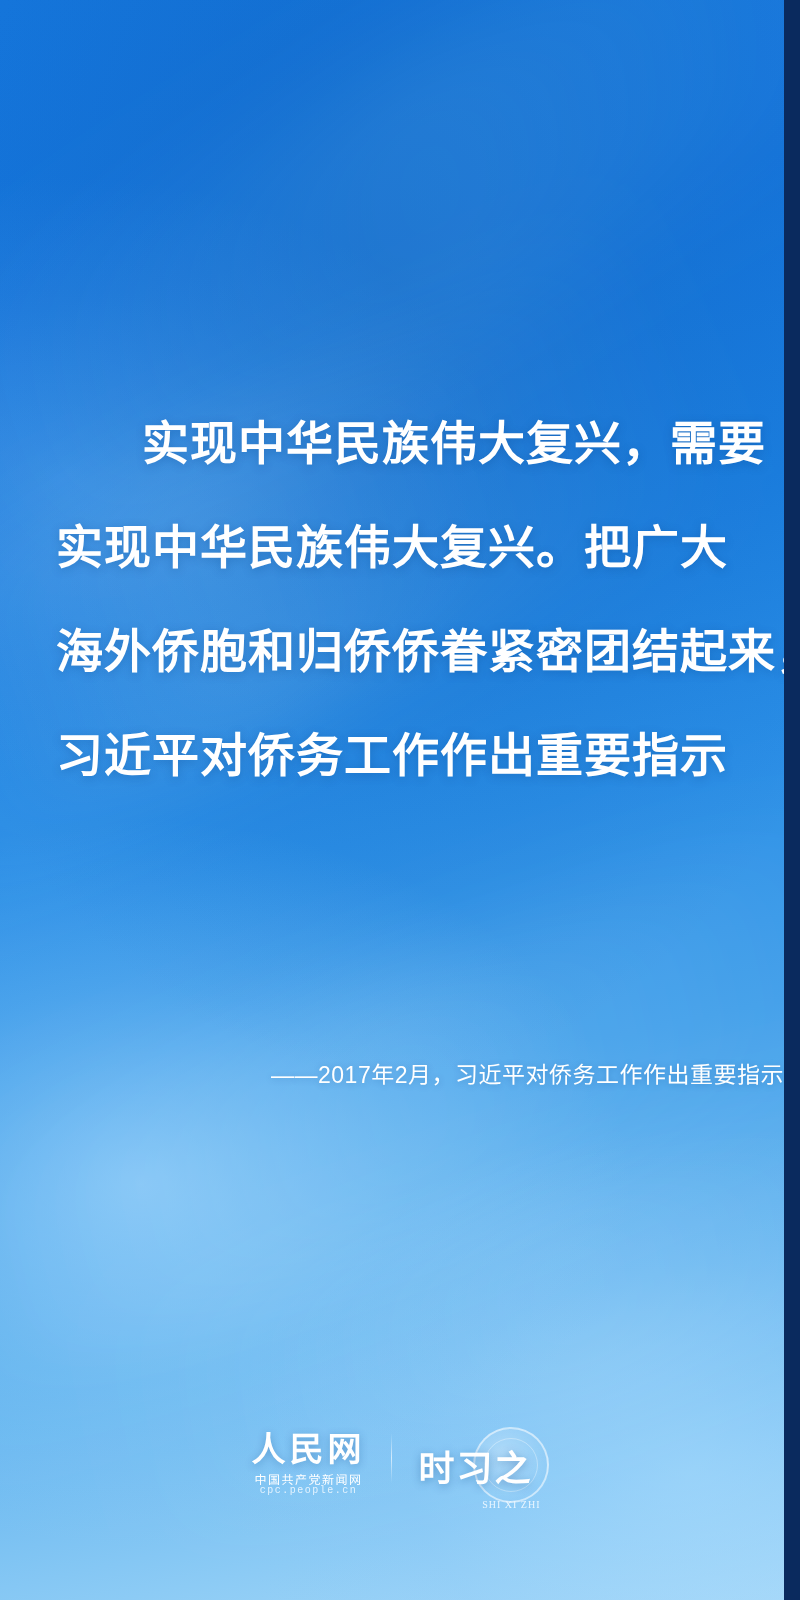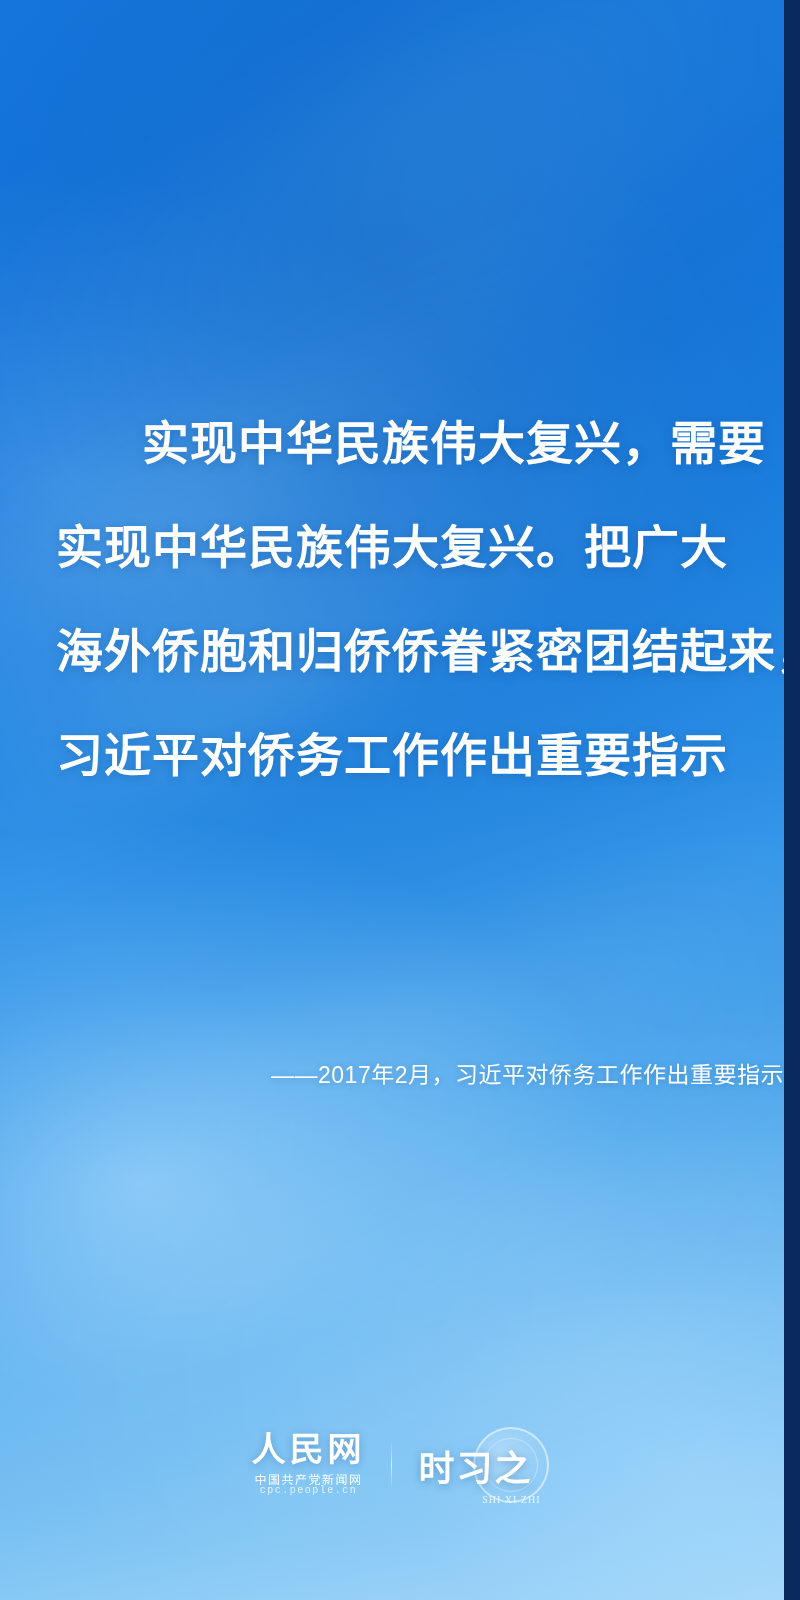--- a/index.html
+++ b/index.html
@@ -94,21 +94,20 @@
     font-size: 23px;
     letter-spacing: .5px;
     text-shadow: 0 1px 6px rgba(8,60,130,0.25);
   }
 
   .footer {
     position: absolute;
     left: 0; right: 0;
     bottom: 104px;
     display: flex;
-    align-items: center;
     justify-content: center;
     gap: 26px;
   }
   .brand {
     display: flex;
     flex-direction: column;
     align-items: center;
     line-height: 1;
   }
   .brand-main {

